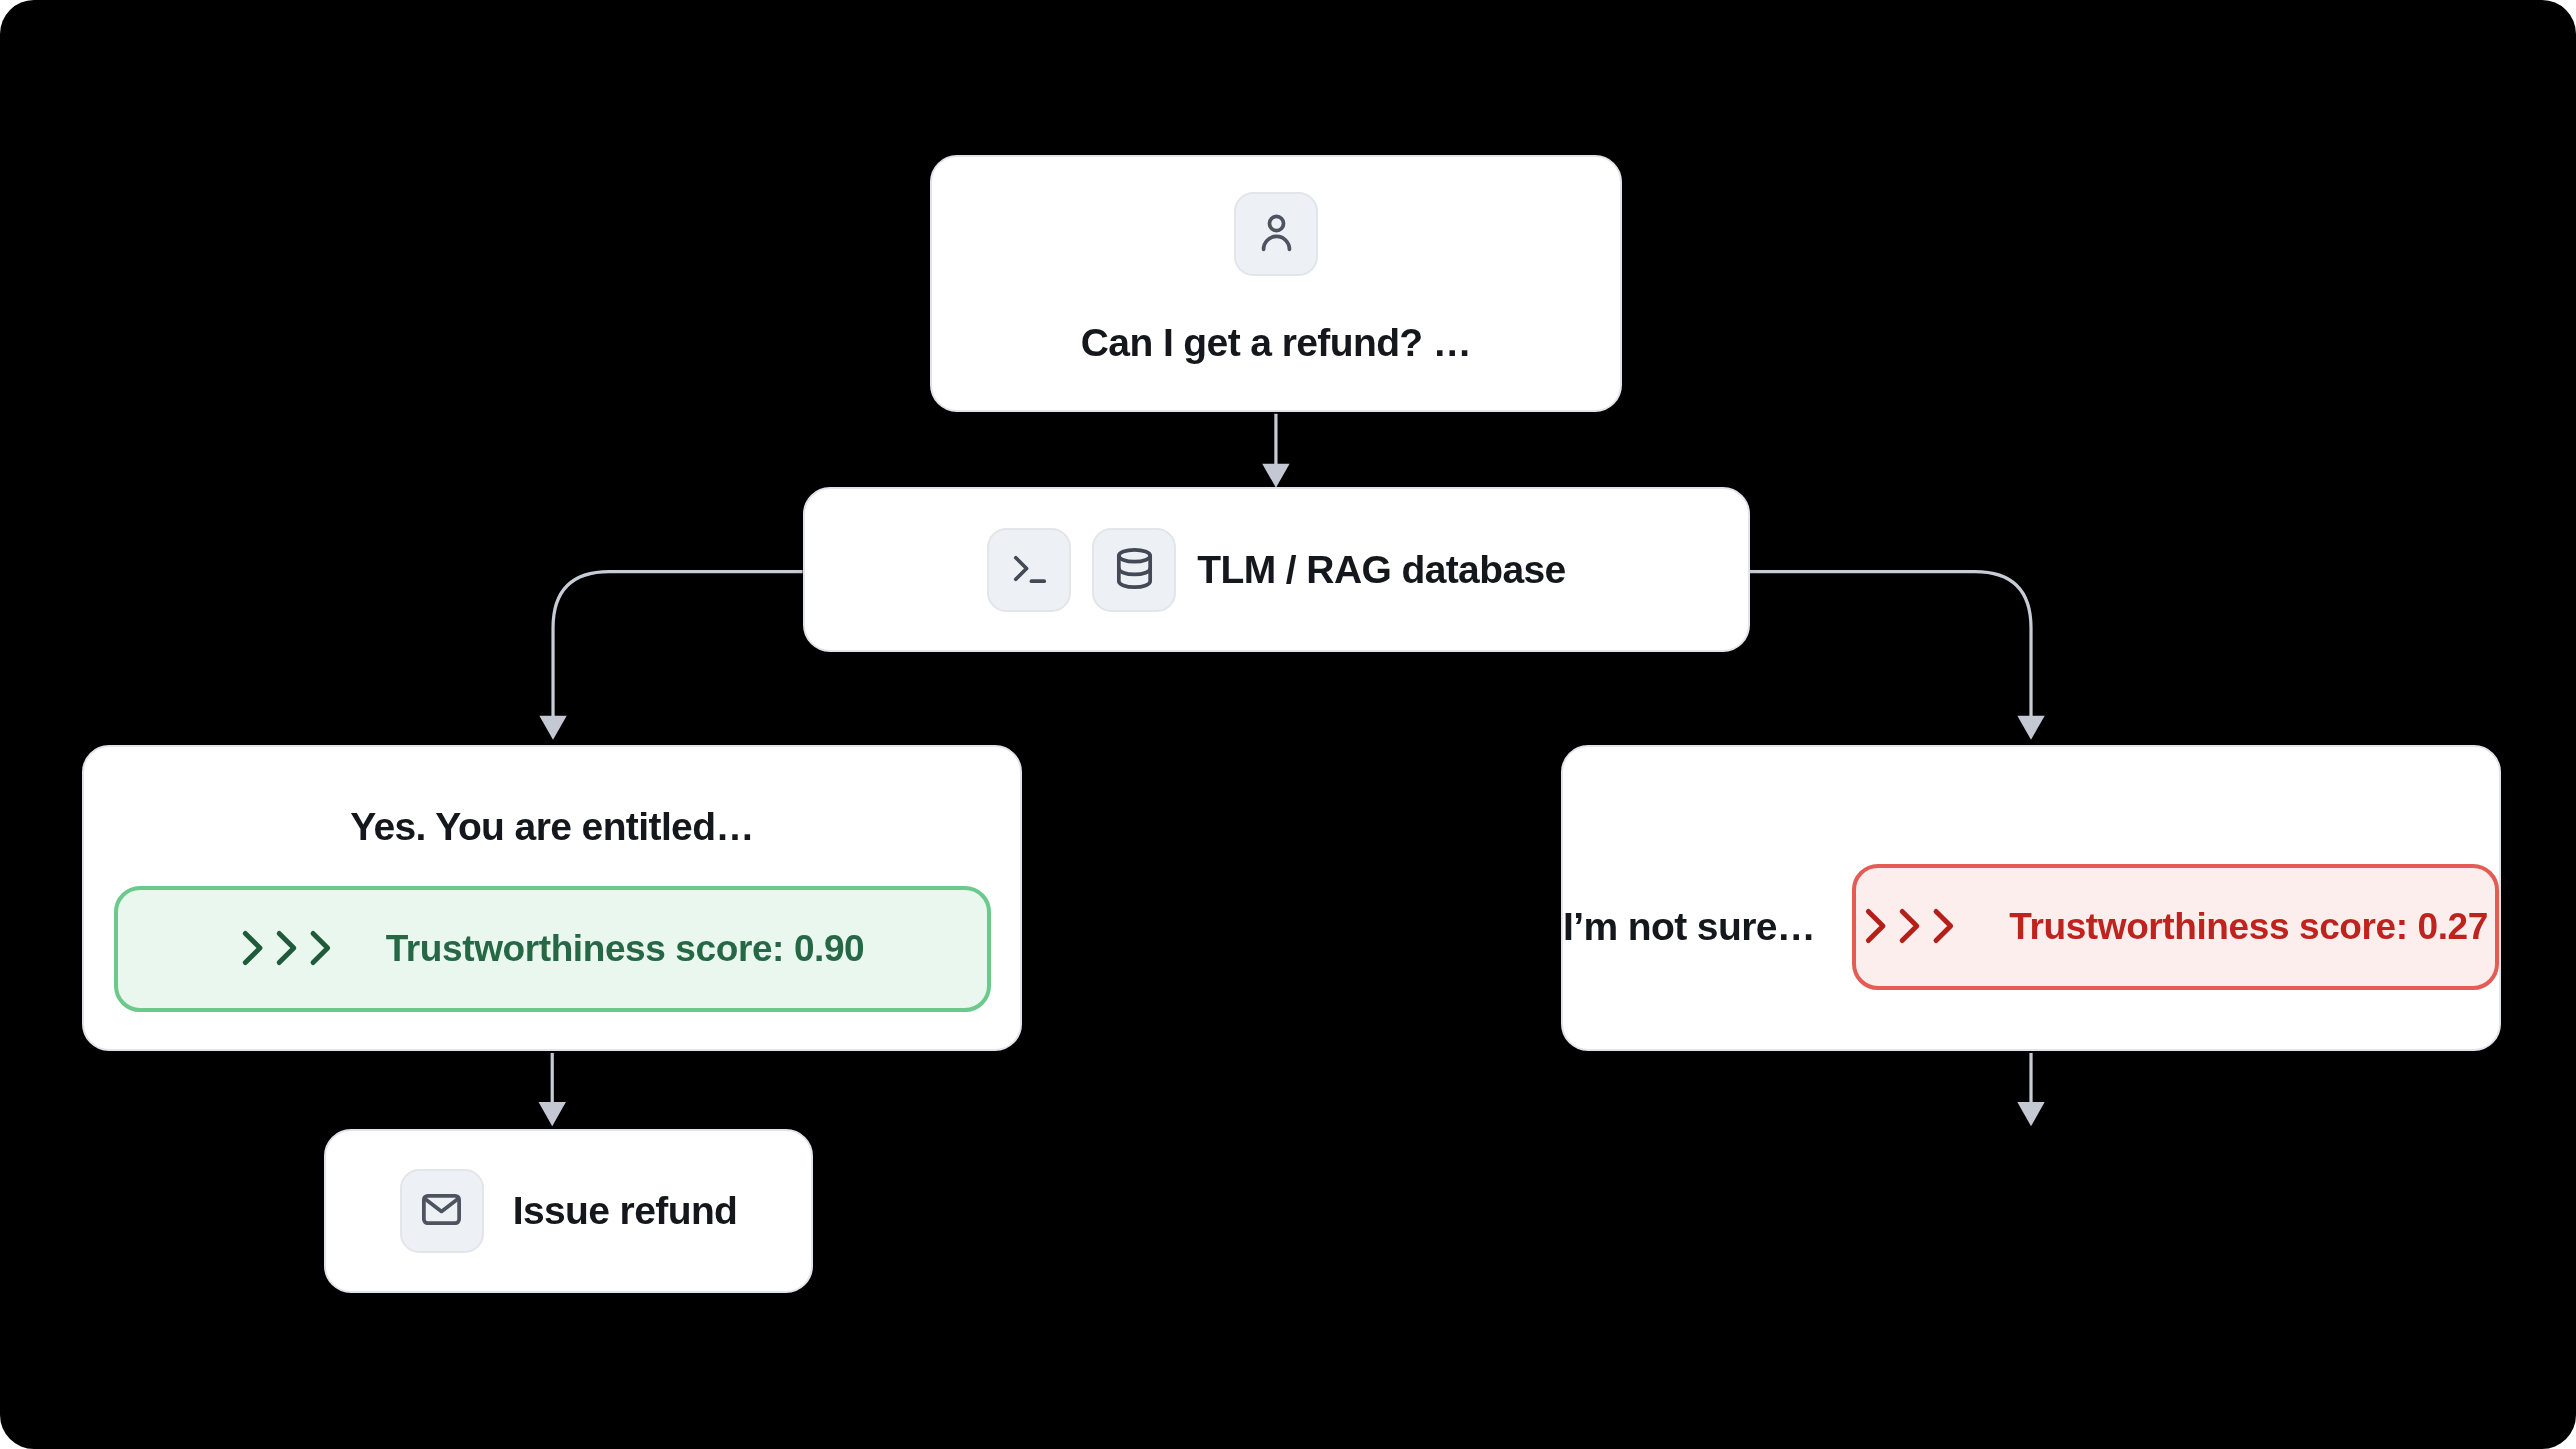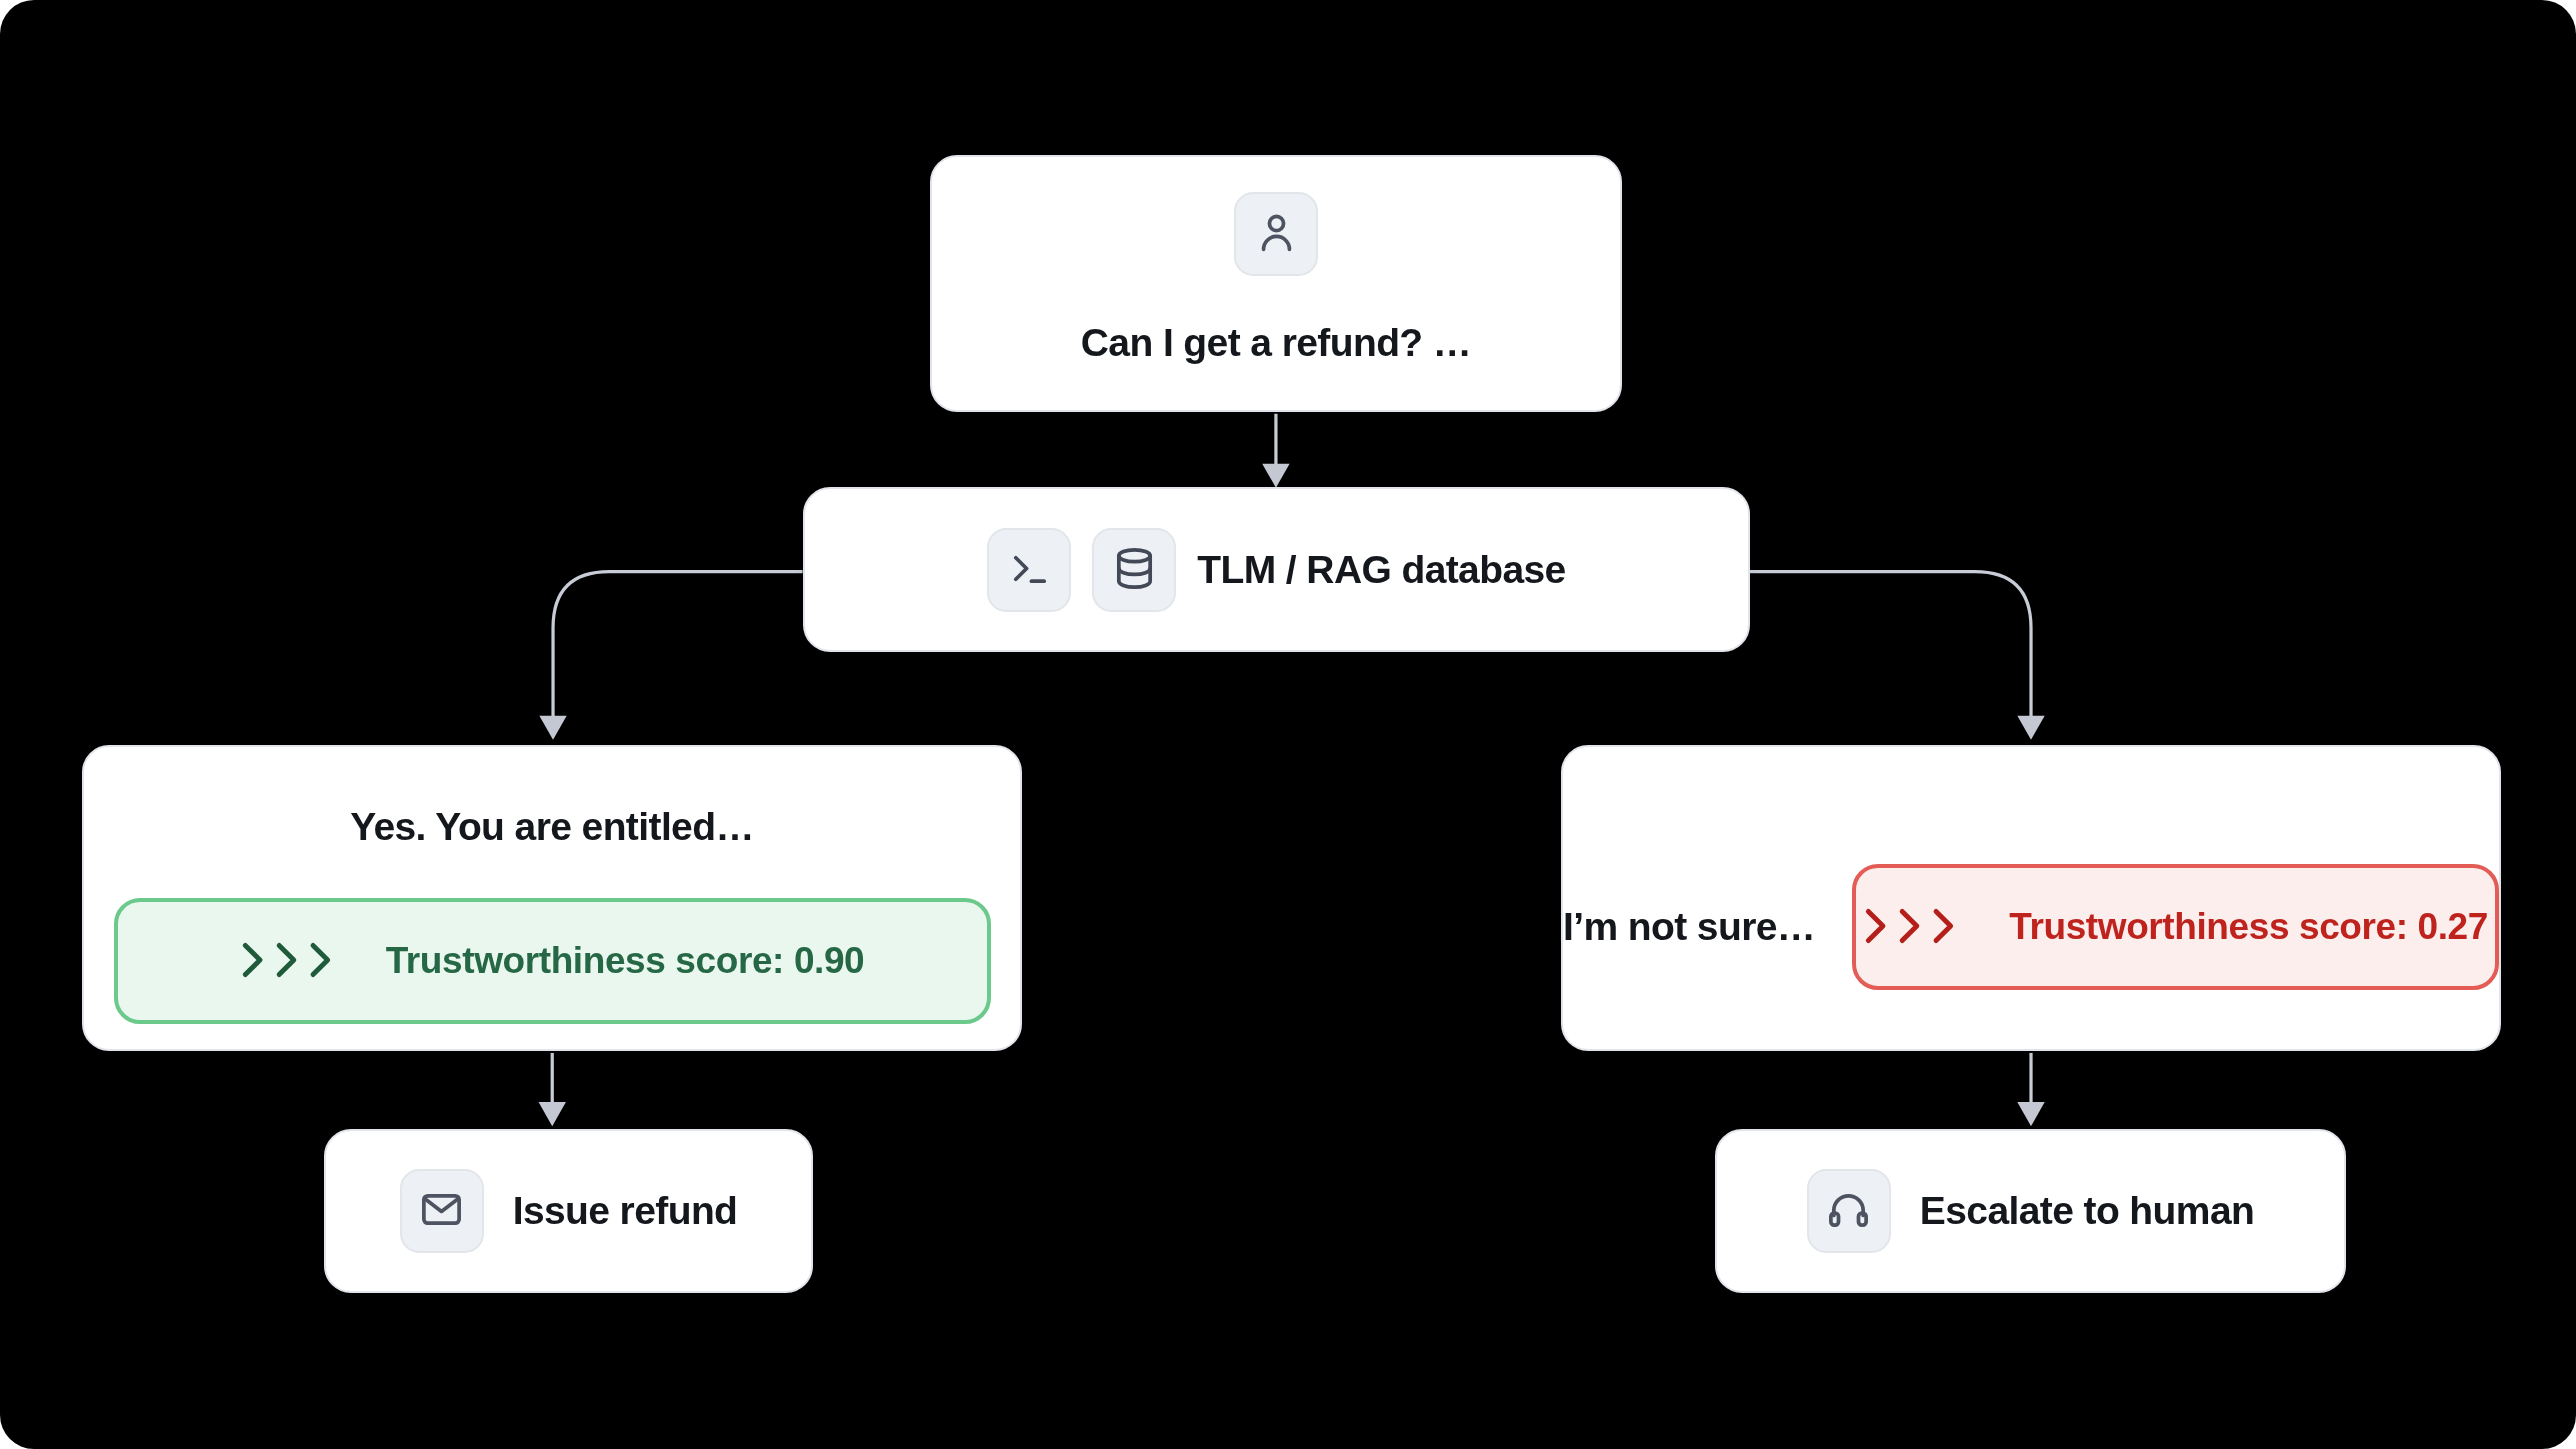--- a/index.html
+++ b/index.html
@@ -39,21 +39,21 @@
   #node-refund{left:324px;top:1129px;width:489px;height:164px;gap:29px;}
   #node-escalate{left:1715px;top:1129px;width:631px;height:164px;gap:29px;}
   
   .badge{
     width:877px;height:126px;border-radius:26px;box-sizing:border-box;
     display:flex;align-items:center;justify-content:center;gap:43px;
     border:4px solid;
   }
   .badge svg{width:103px;height:40px;fill:none;stroke-linecap:round;stroke-linejoin:round;stroke-width:3.2;}
   .badge-text{font-size:37px;font-weight:600;letter-spacing:-0.4px;white-space:nowrap;}
-  .badge.green{background:#e9f7ee;border-color:#6cc98c;margin-top:12px;}
+  .badge.green{background:#e9f7ee;border-color:#6cc98c;}
   .badge.green .badge-text{color:#266845;}
   .badge.green svg{stroke:#1f5a3a;}
   .badge.red{background:#fdeeee;border-color:#e35d56;}
   .badge.red .badge-text{color:#bf231d;}
   .badge.red svg{stroke:#b51f19;}
   
   #connectors{position:absolute;left:0;top:0;width:2576px;height:1449px;pointer-events:none;}
   #connectors path{fill:none;stroke:#c7ccd6;stroke-width:4;}
   #connectors polygon{fill:#c3c8d3;}
 </style>
@@ -151,27 +151,15 @@
       <span>
         <svg viewBox="0 0 24 24" width="47" height="47" style="stroke:#4d5360;fill:none;stroke-width:1.9;stroke-linecap:round;stroke-linejoin:round;">
           <rect x="3" y="5" width="18" height="14" rx="2"></rect>
           <polyline points="4.2,7 12,13 19.8,7"></polyline>
         </svg>
       </span>
     </div>
     <div class="node-label">Issue refund</div>
   </div>
 
-  <div class="node" id="node-escalate">
-    <div class="chip">
-      <span>
-        <svg viewBox="0 0 24 24" width="47" height="47" style="stroke:#4d5360;fill:none;stroke-width:1.9;stroke-linecap:round;stroke-linejoin:round;">
-          <path d="M4.5 15 v-2.5 a7.5 7.5 0 0 1 15 0 V15"></path>
-          <rect x="3" y="13.8" width="3.9" height="6.2" rx="1.7"></rect>
-          <rect x="17.1" y="13.8" width="3.9" height="6.2" rx="1.7"></rect>
-        </svg>
-      </span>
-    </div>
-    <div class="node-label">Escalate to human</div>
-  </div>
 
 </div>
 
 
 </body></html>

